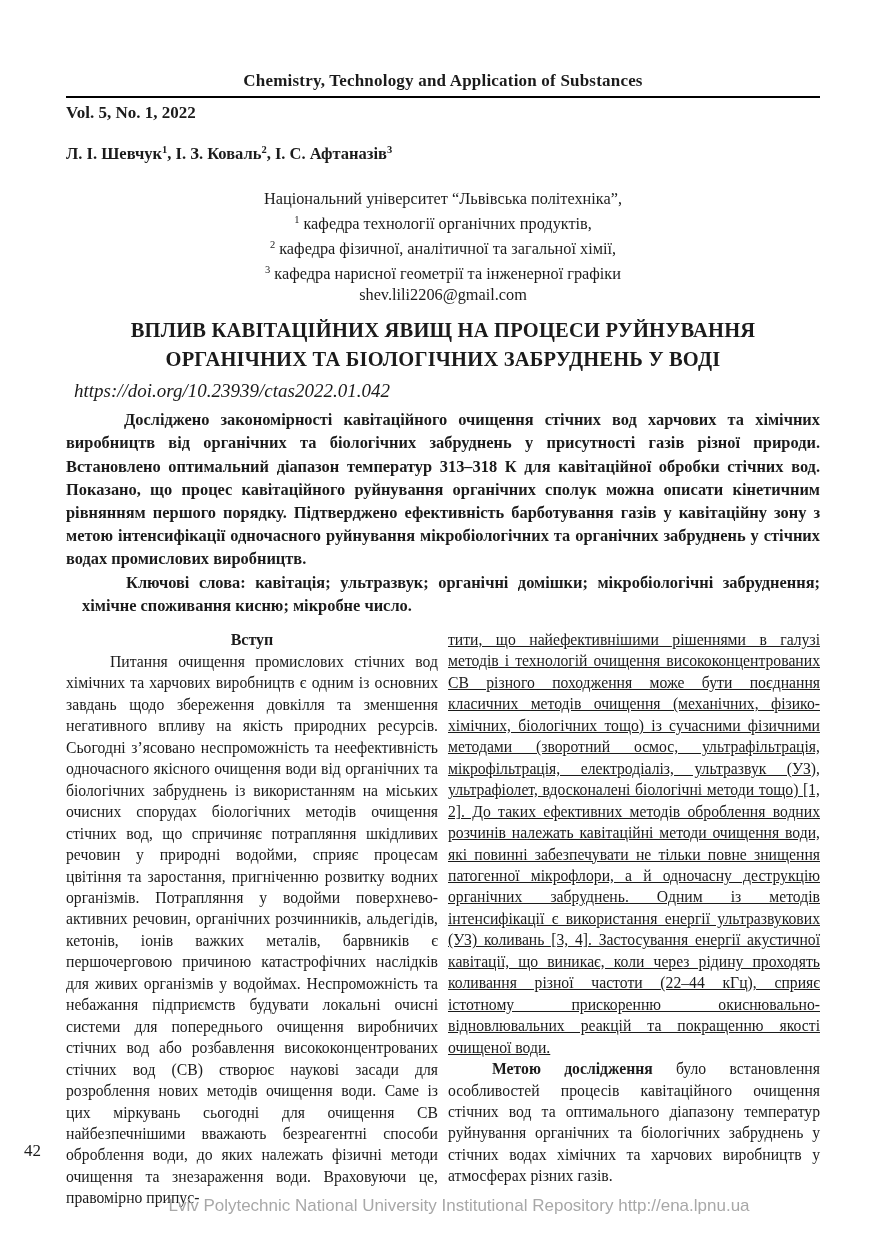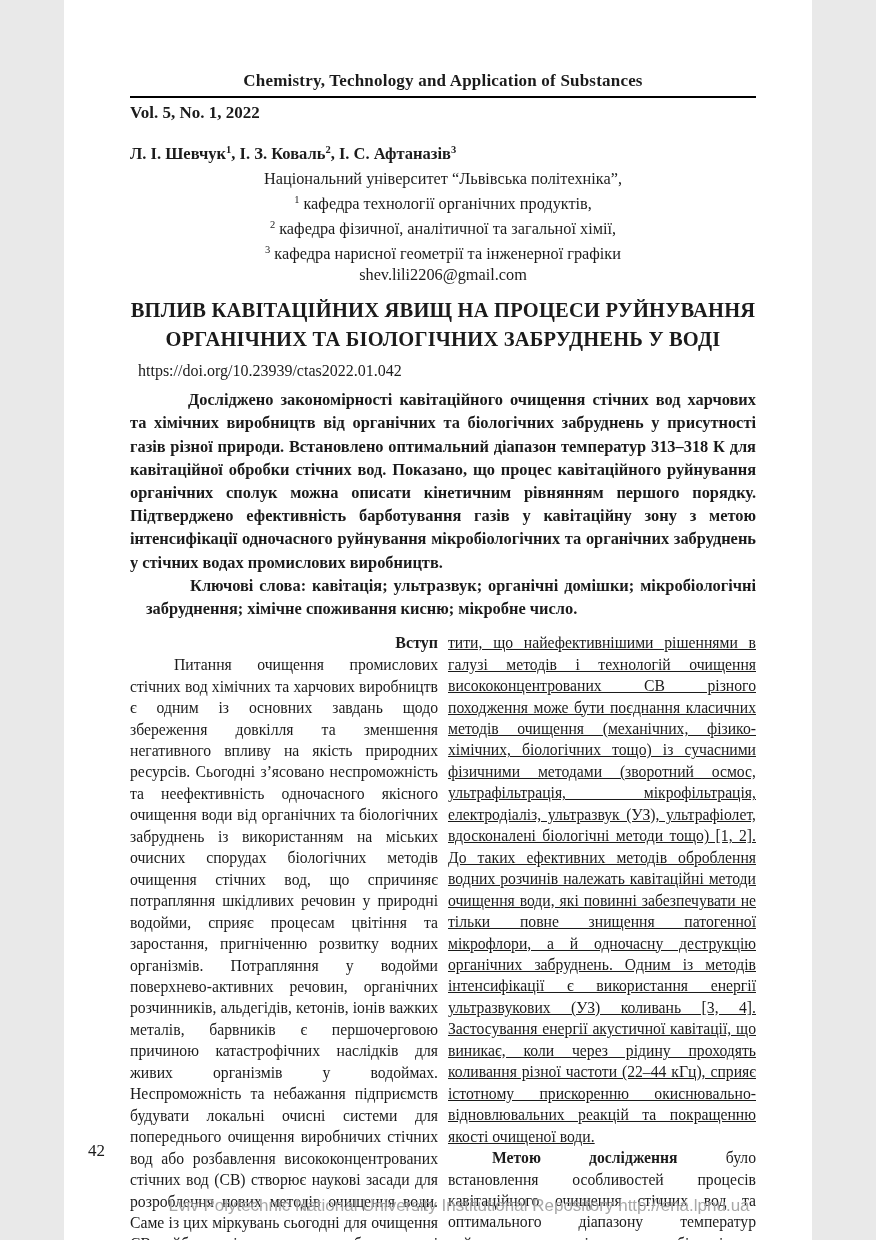--- a/index.html
+++ b/index.html
@@ -1,18 +1,18 @@
 <!DOCTYPE html>
 <html lang="uk"><head>
 <meta charset="utf-8">
 <style>
   html, body { margin: 0; padding: 0; background: #e9e9e9; }
   .page {
     position: relative;
-    width: 748px;
+    width: 876px;
     height: 1240px;
     margin: 0 auto;
     background: #ffffff;
     color: #1b1b1b;
     font-family: "Liberation Serif", "DejaVu Serif", serif;
     overflow: hidden;
   }
   .content { padding: 70px 56px 0 66px; }
 
   
@@ -37,41 +37,42 @@
 
   
   .authors-line {
     margin-top: 14px;
     text-align: left;
     font-weight: bold;
     font-size: 16.5px;
     line-height: 22px;
   }
   .authors-line sup, .affiliation sup { font-size: 10.5px; }
-  .affiliations { margin-top: 0; }
+  .affiliations { margin-top: 20px; }
   .affiliation, .email-line {
     text-align: center;
     font-size: 16.3px;
     line-height: 20.8px;
   }
 
   
   .article-title {
     margin-top: 10px;
     text-align: center;
     font-weight: bold;
     font-size: 20.5px;
     line-height: 29px;
     letter-spacing: 0.2px;
   }
   .doi-line {
     margin-top: 6px;
     margin-left: 8px;
-    font-size: 16px;
+    font-size: 19px;
     line-height: 22px;
+    font-style: italic;
   }
 
   
   .abstract {
     margin: 6px 0 0 0;
     font-weight: bold;
     font-size: 16.4px;
     line-height: 23.2px;
     text-align: justify;
     text-indent: 58px;
@@ -93,21 +94,21 @@
   }
   .col {
     flex: 1;
     text-align: justify;
     font-size: 15.7px;
     line-height: 21.45px;
     hyphens: auto;
   }
   .section-heading {
     margin: 0 0 1px 0;
-    text-align: right;
+    text-align: center;
     font-weight: bold;
     font-size: 16px;
     line-height: 21px;
   }
   .col p { margin: 0; }
   .indent-par { text-indent: 44px; }
   .cont-par { text-indent: 0; text-decoration: underline; }
   .bold-lead { font-weight: bold; }
 
   

